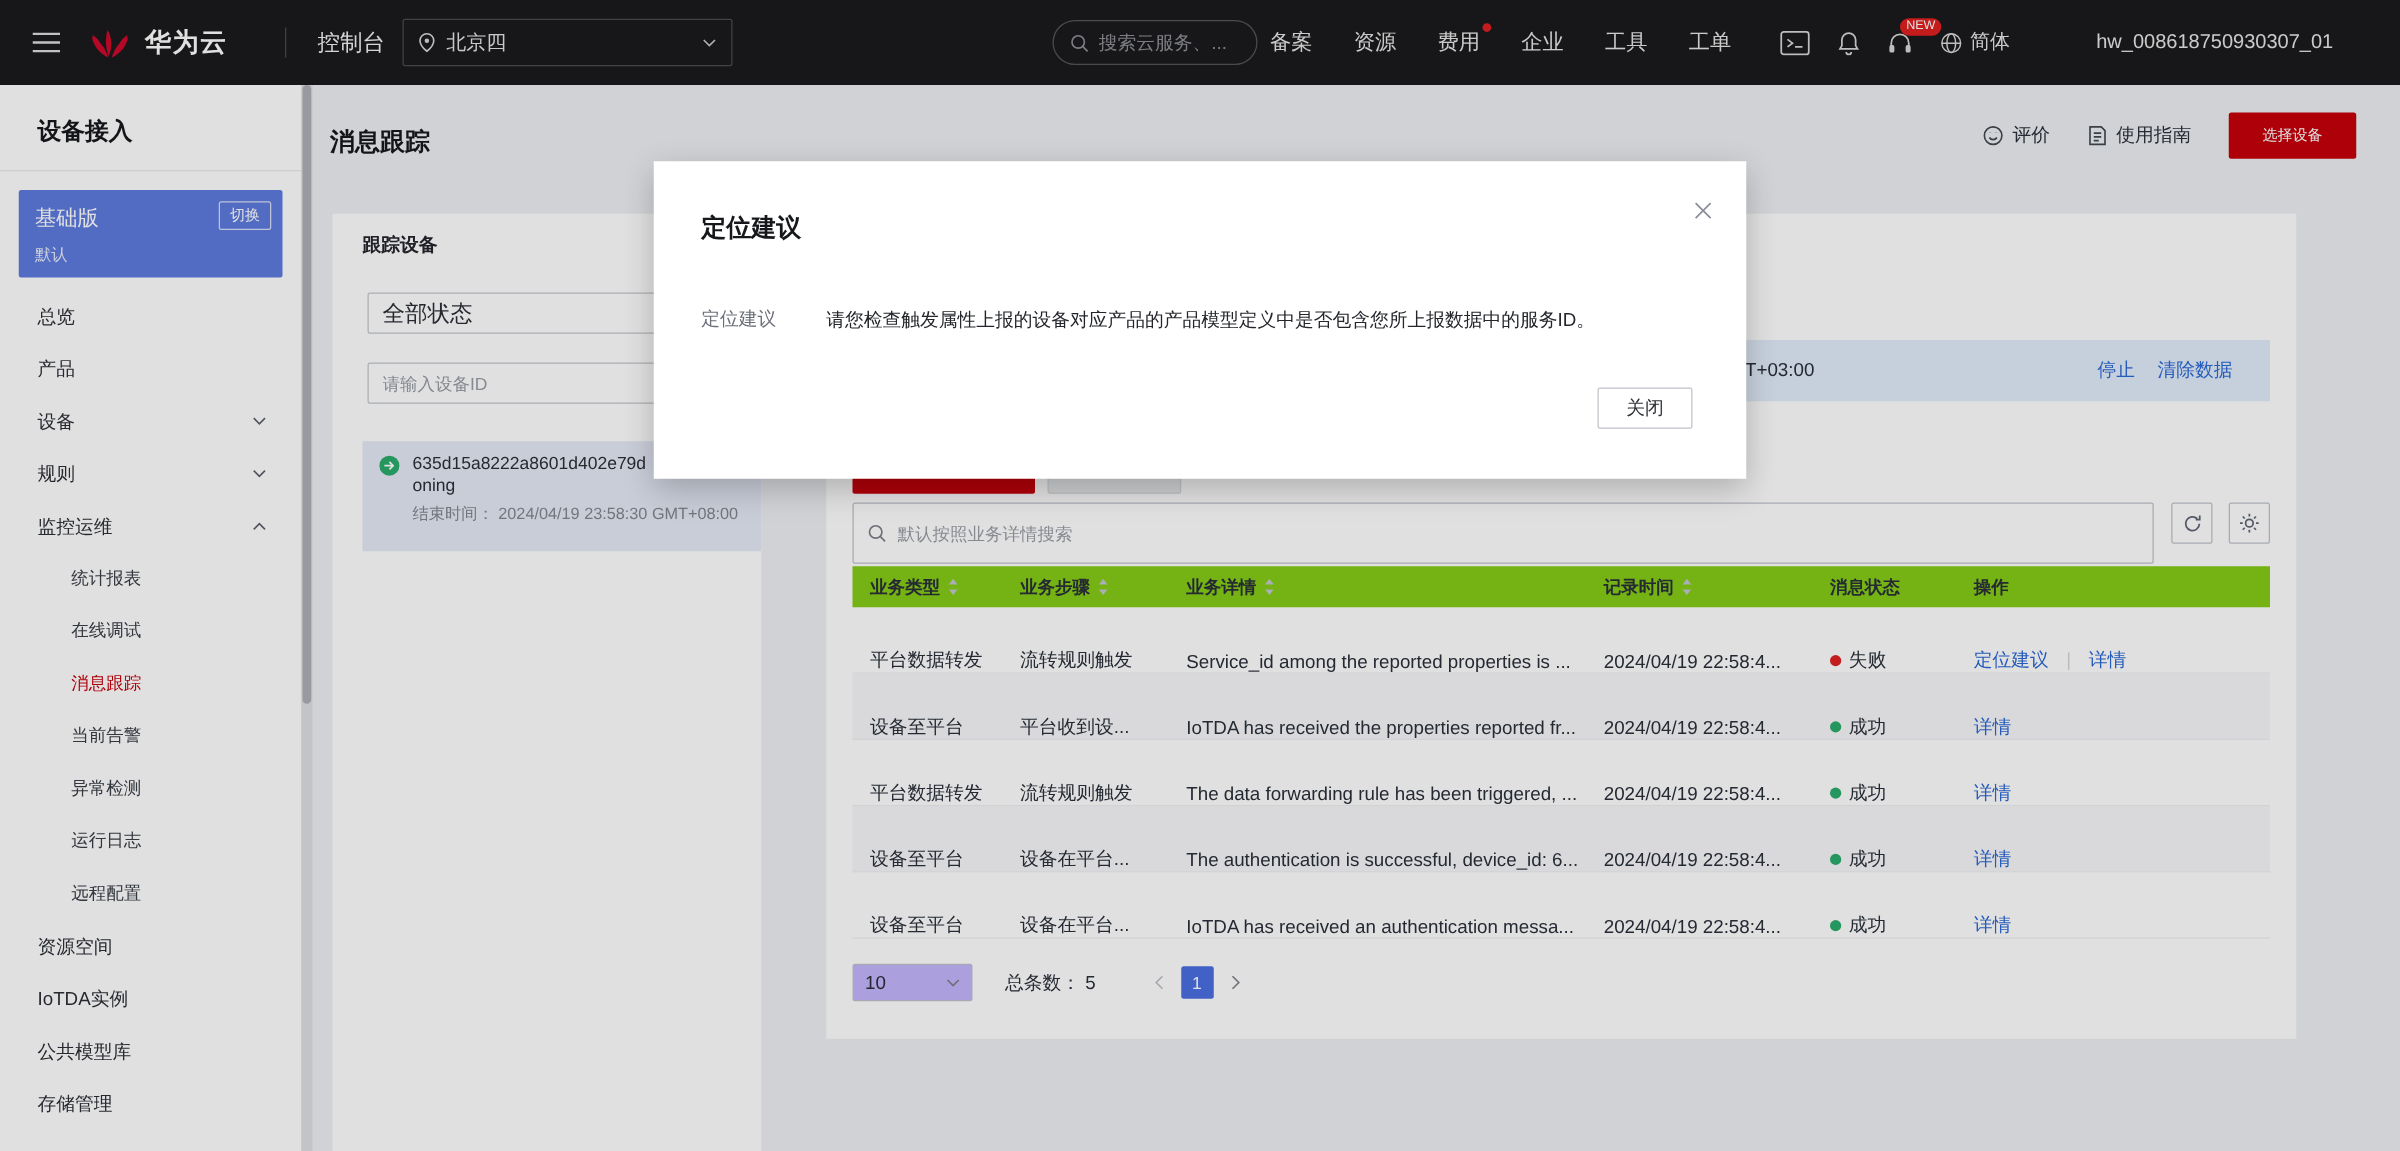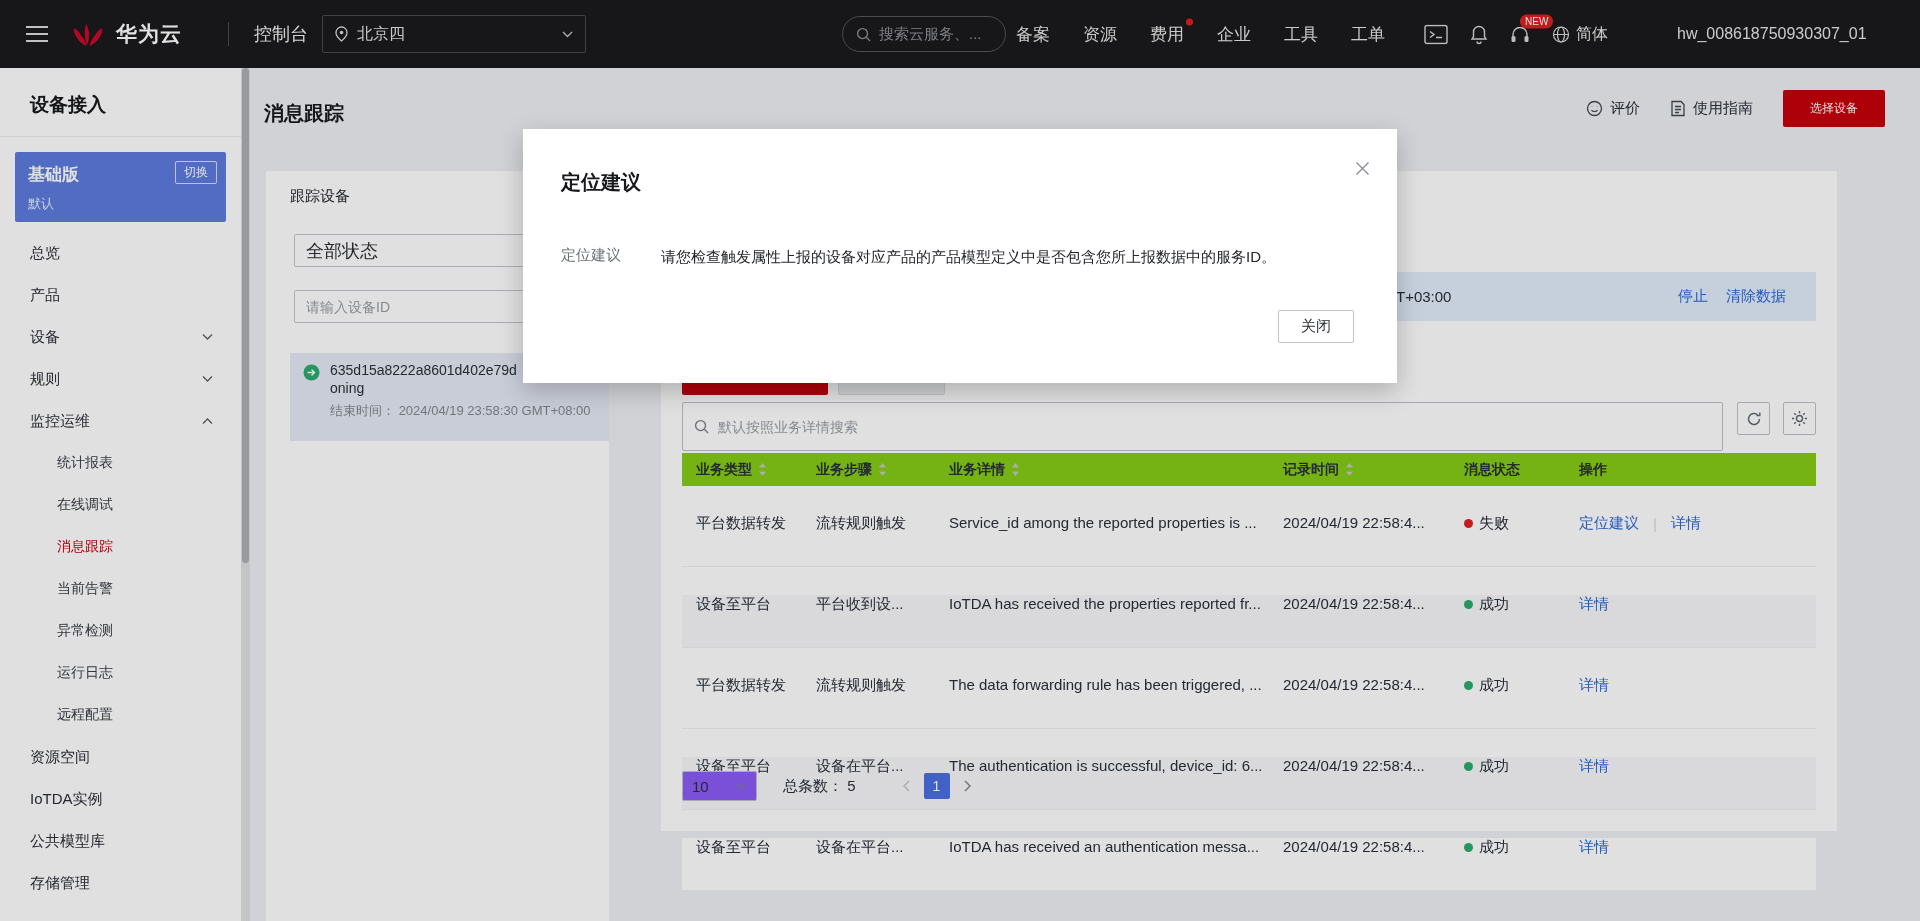--- a/index.html
+++ b/index.html
@@ -29,21 +29,21 @@
     padding:1px 5px; border-radius:8px; line-height:12px; }
   .tb-lang { display:flex; align-items:center; gap:6px; color:#e6e6e6; font-size:16px; cursor:pointer; }
   .tb-user { left:1677px; color:#e6e6e6; font-size:16px; cursor:pointer; }
 
   
   .sidebar { position:absolute; top:68px; left:0; width:241px; bottom:0; background:#fff; z-index:2; }
   .sb-head { padding:24px 0 18px 30px; border-bottom:1px solid #ececee; }
   .sb-title { font-size:19px; font-weight:bold; color:#17181c; }
   .plan-box { margin:15px 15px 0 15px; height:70px; background:#5e7ce0; border-radius:2px;
     position:relative; padding:11px 13px; color:#fff; cursor:pointer; }
-  .plan-name { font-size:17px; font-weight:bold; }
+  .plan-name { font-size:17px; font-weight:normal; }
   .plan-switch { position:absolute; right:9px; top:9px; border:1px solid rgba(255,255,255,.75);
     border-radius:2px; font-size:12px; padding:2px 8px; cursor:pointer; }
   .plan-sub { font-size:13px; opacity:.85; margin-top:9px; }
   .sb-menu { margin-top:10px; }
   .sb-item { height:42px; display:flex; align-items:center; padding-left:30px; font-size:15px;
     color:#2c2f36; cursor:pointer; position:relative; }
   .sb-sub { padding-left:57px; font-size:14px; color:#3a3e46; }
   .sb-sub.active { color:#c7000b; }
   .sb-chev { position:absolute; right:28px; top:50%; transform:translateY(-50%); line-height:0; }
   .sb-chev.up { transform:translateY(-50%) rotate(180deg); }
@@ -53,21 +53,21 @@
   
   .main { position:absolute; top:68px; left:250px; right:0; bottom:0; background:#eef0f3; }
   .page-title { position:absolute; left:14px; top:32px; font-size:20px; font-weight:bold; color:#17181c; }
   .header-actions { position:absolute; right:35px; top:22px; display:flex; align-items:center; gap:30px; }
   .action-link { display:flex; align-items:center; gap:7px; font-size:15px; color:#2a2f3a; cursor:pointer; }
   .btn-primary { background:#c7000b; color:#fff; font-size:12px; height:37px; padding:0 27px;
     display:flex; align-items:center; border:none; border-radius:2px; cursor:pointer; }
 
   
   .device-panel { position:absolute; left:16px; top:103px; width:343px; bottom:0; background:#fff; }
-  .dp-title { position:absolute; left:24px; top:16px; font-size:15px; font-weight:normal; color:#24262c; }
+  .dp-title { position:absolute; left:24px; top:16px; font-size:15px; font-weight:bold; color:#24262c; }
   .dp-select { position:absolute; left:28px; top:63px; width:295px; height:33px; border:1px solid #c3c7cd;
     border-radius:2px; background:#fff; display:flex; align-items:center; justify-content:space-between;
     padding:0 11px; font-size:18px; color:#2c2f36; cursor:pointer; }
   .dp-input { position:absolute; left:28px; top:119px; width:295px; height:33px; border:1px solid #c3c7cd;
     border-radius:2px; padding:0 11px; font-size:14px; color:#2c2f36; outline:none; }
   .dp-input::placeholder { color:#9a9ea6; }
   .device-item { position:absolute; left:24px; right:0; top:182px; height:88px; background:#e5eaf6;
     padding:8px 10px 8px 40px; cursor:pointer; }
   .di-icon { position:absolute; left:13px; top:11px; line-height:0; }
   .di-id { font-size:14px; color:#2c2f36; line-height:18px; word-break:break-all; }
@@ -89,34 +89,34 @@
     gap:9px; padding:0 11px; background:#fff; }
   .search-box input { flex:1; border:none; outline:none; font-size:14px; color:#2c2f36; background:transparent; }
   .search-box input::placeholder { color:#9a9ea6; }
   .icon-btn { width:33px; height:33px; border:1px solid #bfc3ca; border-radius:2px; background:#fff;
     display:flex; align-items:center; justify-content:center; cursor:pointer; }
   .icon-btn + .icon-btn { margin-left:-1px; }
 
   
   .table { position:absolute; left:21px; right:21px; top:282px; font-size:15px; color:#2a2f3a; }
   .t-head { display:flex; height:33px; background:#84cc16; align-items:center; font-weight:bold; font-size:14px; }
-  .t-row { display:flex; height:53px; align-items:flex-start; border-bottom:1px solid #eef0f2; background:#fff;margin-top:28px; }
+  .t-row { display:flex; height:53px; align-items:flex-end; border-bottom:1px solid #eef0f2; background:#fff; }
   .t-row:nth-child(even) { background:#f7f8fa; }
   .tc { padding-left:14px; overflow:hidden; white-space:nowrap; display:flex; align-items:center; gap:6px; }
   .c1{width:120px}.c2{width:133px}.c3{width:334px}.c4{width:181px}.c5{width:115px}.c6{flex:1}
   .sorter { line-height:0; cursor:pointer; }
   .dot { width:9px; height:9px; border-radius:50%; display:inline-block; flex:none; }
   [data-status="fail"] .dot { background:#e02222; }
   [data-status="success"] .dot { background:#2bab6c; }
   .op-sep { color:#d4d7dc; margin:0 8px; }
 
   
   .pagination { position:absolute; left:21px; top:600px; display:flex; align-items:center; font-size:15px; color:#2a2f3a; }
-  .pg-size { width:75px; height:30px; border:1px solid #bfc3ca; border-radius:2px; display:flex;
-    align-items:center; justify-content:space-between; padding:0 9px; cursor:pointer; background:#8b5cf6; }
+  .pg-size { width:96px; height:30px; border:1px solid #bfc3ca; border-radius:2px; display:flex;
+    align-items:center; justify-content:space-between; padding:0 9px; cursor:pointer; background:#c4b5fd; }
   .pg-total { margin-left:26px; }
   .pg-nav { margin-left:46px; display:flex; align-items:center; gap:14px; }
   .pg-arrow { line-height:0; cursor:pointer; }
   .pg-arrow.next { transform:rotate(180deg); }
   .pg-page { width:26px; height:26px; background:#4a6fe3; color:#fff; border-radius:2px;
     display:flex; align-items:center; justify-content:center; font-size:14px; cursor:pointer; }
 
   
   .overlay { position:absolute; inset:0; background:rgba(0,0,0,.12); z-index:100; }
   .modal { position:absolute; left:523px; top:129px; width:874px; height:254px; background:#fff;

